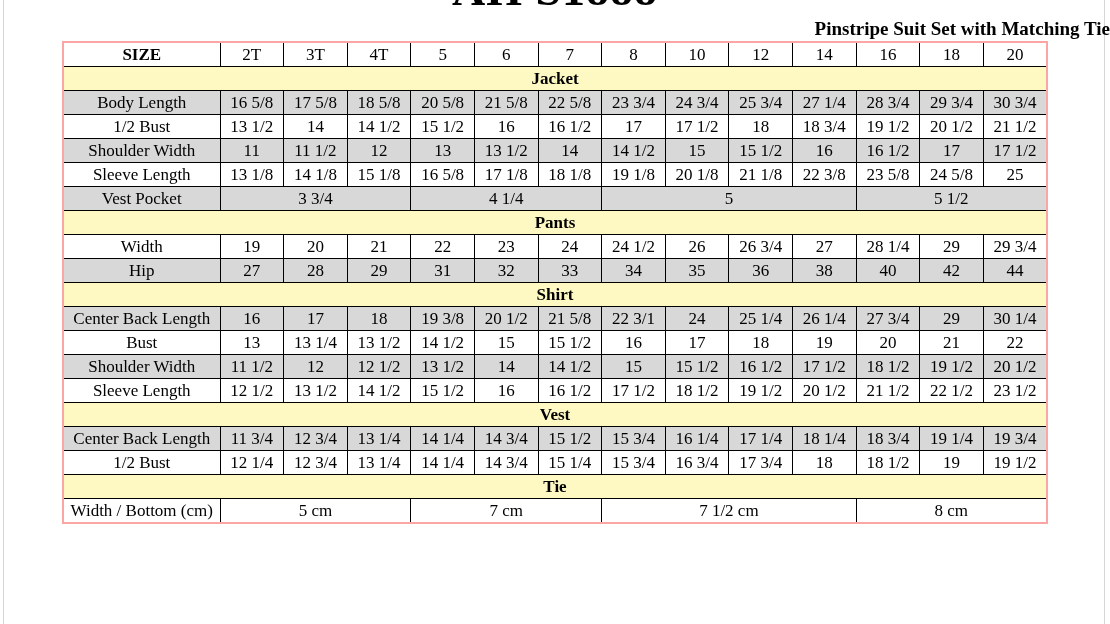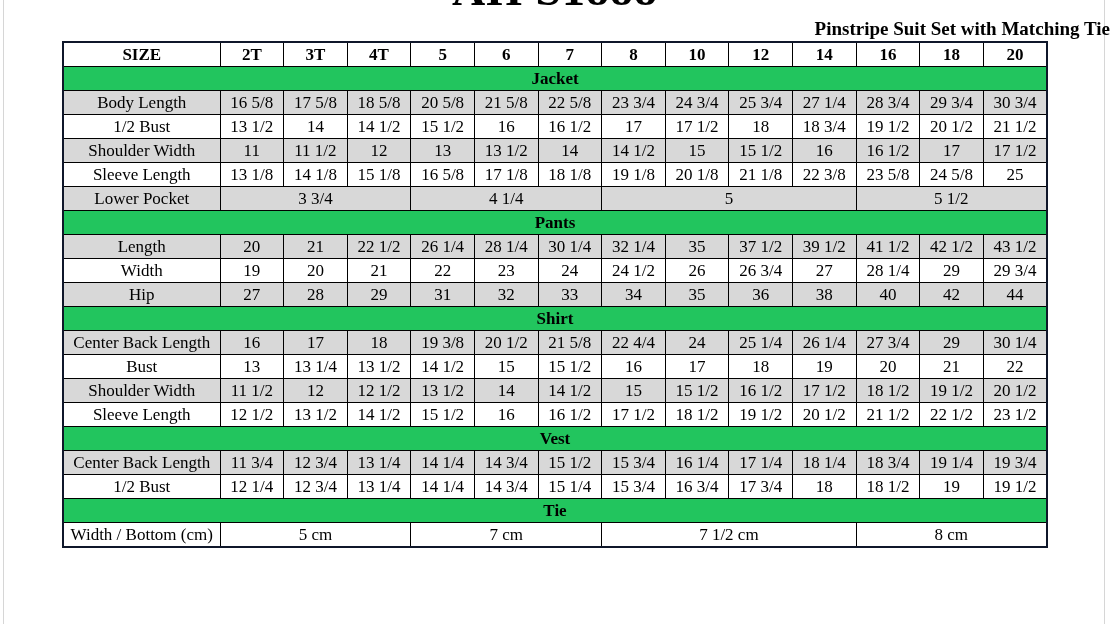--- a/index.html
+++ b/index.html
@@ -48,43 +48,43 @@
     font-size: 19px;
     font-weight: bold;
   }
   table.size-chart {
     position: absolute;
     left: 62px;
     top: 41px;
     width: 986px;
     border-collapse: collapse;
     table-layout: fixed;
-    border: 2px solid #0f172a;
+    border: 2px solid #fca5a5;
   }
   table.size-chart td {
     border: 1px solid #000;
     height: 23px;
     padding: 0 3px;
     font-size: 17px;
     text-align: center;
     vertical-align: middle;
     overflow: hidden;
     white-space: nowrap;
   }
   td.size-head {
     font-weight: bold;
     text-align: left;
     padding-left: 5px;
   }
   td.col-head {
-    font-weight: bold;
+    font-weight: normal;
   }
   td.section-head {
     font-weight: bold;
-    background: #22c55e;
+    background: #fef9c3;
   }
   td.row-label {
     text-align: left;
     padding-left: 5px;
   }
   tr.shaded td {
     background: #d8d8d8;
   }
 </style>
 </head>
@@ -193,44 +193,28 @@
           <td>18 1/8</td>
           <td>19 1/8</td>
           <td>20 1/8</td>
           <td>21 1/8</td>
           <td>22 3/8</td>
           <td>23 5/8</td>
           <td>24 5/8</td>
           <td>25</td>
         </tr>
         <tr class="shaded">
-          <td class="row-label">Lower Pocket</td>
+          <td class="row-label">Vest Pocket</td>
           <td colspan="3">3 3/4</td>
           <td colspan="3">4 1/4</td>
           <td colspan="4">5</td>
           <td colspan="3">5 1/2</td>
         </tr>
         <tr>
           <td class="section-head" colspan="14">Pants</td>
-        </tr>
-        <tr class="shaded">
-          <td class="row-label">Length</td>
-          <td>20</td>
-          <td>21</td>
-          <td>22 1/2</td>
-          <td>26 1/4</td>
-          <td>28 1/4</td>
-          <td>30 1/4</td>
-          <td>32 1/4</td>
-          <td>35</td>
-          <td>37 1/2</td>
-          <td>39 1/2</td>
-          <td>41 1/2</td>
-          <td>42 1/2</td>
-          <td>43 1/2</td>
         </tr>
         <tr>
           <td class="row-label">Width</td>
           <td>19</td>
           <td>20</td>
           <td>21</td>
           <td>22</td>
           <td>23</td>
           <td>24</td>
           <td>24 1/2</td>
@@ -261,21 +245,21 @@
           <td class="section-head" colspan="14">Shirt</td>
         </tr>
         <tr class="shaded">
           <td class="row-label">Center Back Length</td>
           <td>16</td>
           <td>17</td>
           <td>18</td>
           <td>19 3/8</td>
           <td>20 1/2</td>
           <td>21 5/8</td>
-          <td>22 4/4</td>
+          <td>22 3/1</td>
           <td>24</td>
           <td>25 1/4</td>
           <td>26 1/4</td>
           <td>27 3/4</td>
           <td>29</td>
           <td>30 1/4</td>
         </tr>
         <tr>
           <td class="row-label">Bust</td>
           <td>13</td>

